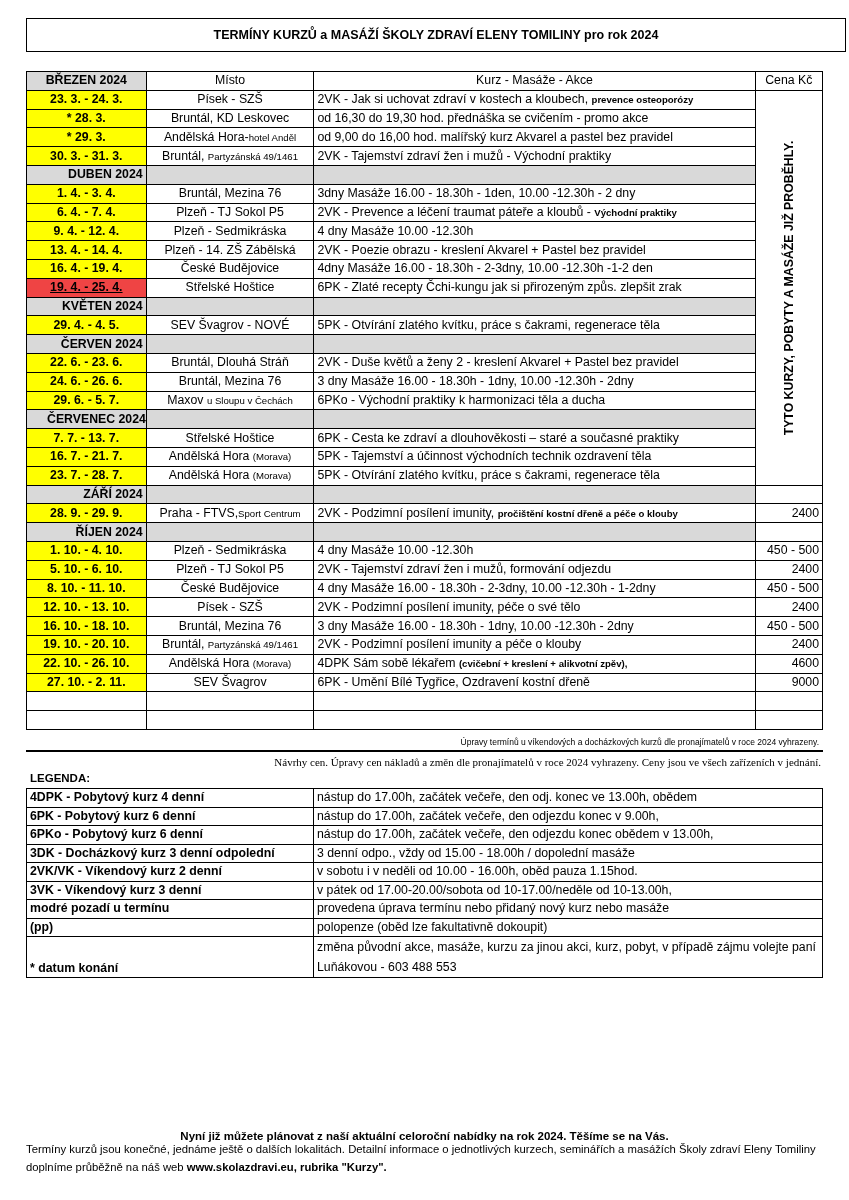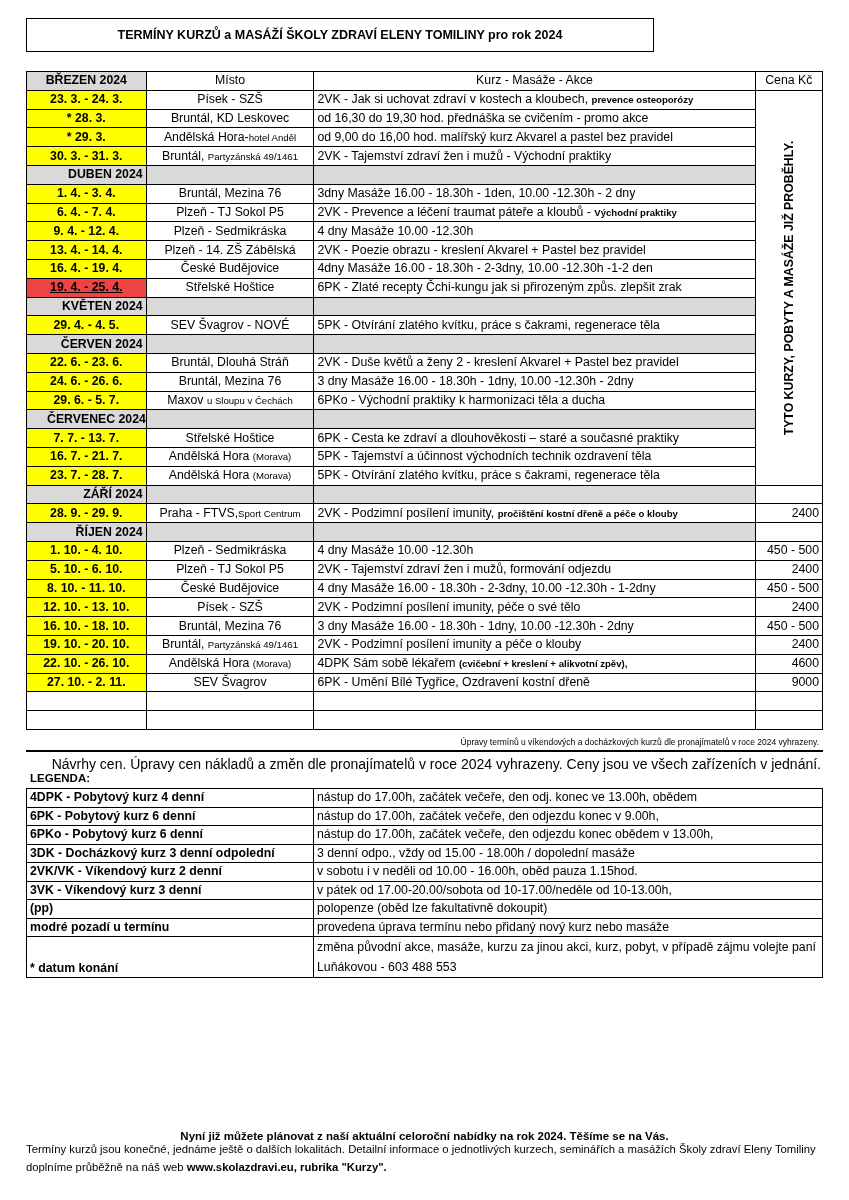--- a/index.html
+++ b/index.html
@@ -1,35 +1,35 @@
 <!DOCTYPE html>
 <html><head>
   <meta charset="utf-8">
   <style>
     html, body { margin:0; padding:0; background:#ffffff; }
     body { width:849px; height:1200px; position:relative; font-family:"Liberation Sans", sans-serif; color:#000; overflow:hidden; }
-    .title-box { position:absolute; left:26px; top:18px; width:628px; height:34px; border:1.5px solid #000; box-sizing:border-box; display:flex; align-items:center; justify-content:center; font-weight:bold; font-size:12.5px; }
+    .title-box { position:absolute; left:26px; top:18px; width:820px; height:34px; border:1.5px solid #000; box-sizing:border-box; display:flex; align-items:center; justify-content:center; font-weight:bold; font-size:12.5px; }
     table.sched { position:absolute; left:26px; top:71px; border-collapse:collapse; table-layout:fixed; width:797px; }
     table.sched td, table.sched th { border:1px solid #000; height:17.8px; padding:0 3px; font-size:12.3px; white-space:nowrap; overflow:hidden; line-height:17px; }
     table.sched th { font-weight:normal; text-align:center; background:#ffffff; }
     table.sched .c-date { width:112px; text-align:center; font-weight:bold;margin-top:9px; }
     table.sched .c-place { width:160px; text-align:center; }
     table.sched .c-course { width:432px; text-align:left; }
     table.sched .c-price { width:60px; text-align:right; }
     .yellow { background:#ffff00; }
     .blue { background:#ef4444;text-decoration:underline; }
     .month td.c-date, .month td.c-place, .month td.c-course { background:#d9d9d9; font-weight:bold; }
     .month td.c-date { text-align:right; padding-left:20px; }
     .small { font-size:9.6px; }
     .smallb { font-size:9.6px; font-weight:bold; }
     .vert-cell { position:relative; }
     .vert-text { position:absolute; left:50%; top:50%; transform:translate(-50%,-50%) rotate(-90deg); white-space:nowrap; font-weight:bold; font-size:12.3px; }
     .note1 { position:absolute; right:30px; top:737px; font-size:8.5px; }
     .hr { position:absolute; left:26px; width:797px; height:0; border-top:2px solid #000; top:750px; }
-    .note2 { position:absolute; right:28px; top:756px; font-size:14px; }
+    .note2 { position:absolute; right:28px; top:756px; font-size:11px;font-family:Liberation Serif, serif; }
     .leg-title { position:absolute; left:30px; top:772px; font-weight:bold; font-size:11.5px; }
     table.legend { position:absolute; left:26px; top:788px; border-collapse:collapse; table-layout:fixed; width:797px; border:1.5px solid #000; }
     table.legend td { border:1px solid #000; padding:0 3px; font-size:12.3px; height:17.5px; line-height:17px; white-space:nowrap; }
     table.legend td.k { width:280px; font-weight:bold; }
     table.legend td.k.last { vertical-align:bottom; }
     table.legend td.v.multi { white-space:normal; line-height:20px; }
     .footer1 { position:absolute; left:26px; width:797px; top:1140px; font-size:11.3px; line-height:18px; }
     .footer2 { position:absolute; left:26px; width:797px; top:1130px; text-align:center; font-size:11.5px; font-weight:bold; }
   </style>
 </head>
@@ -261,26 +261,26 @@
       </tr>
       <tr>
         <td class="k">2VK/VK  - Víkendový kurz 2 denní</td>
         <td class="v">v sobotu i v neděli od 10.00 - 16.00h, oběd pauza 1.15hod.</td>
       </tr>
       <tr>
         <td class="k">3VK - Víkendový kurz 3 denní</td>
         <td class="v">v pátek od 17.00-20.00/sobota od 10-17.00/neděle od 10-13.00h,</td>
       </tr>
       <tr>
+        <td class="k">modré pozadí u termínu</td>
+        <td class="v">provedena úprava termínu nebo přidaný nový kurz nebo masáže</td>
+      </tr>
+      <tr>
         <td class="k">(pp)</td>
         <td class="v">polopenze (oběd lze fakultativně dokoupit)</td>
-      </tr>
-      <tr>
-        <td class="k">modré pozadí u termínu</td>
-        <td class="v">provedena úprava termínu nebo přidaný nový kurz nebo masáže</td>
       </tr>
       <tr>
         <td class="k last">* datum konání</td>
         <td class="v multi">změna původní akce, masáže, kurzu za jinou akci, kurz, pobyt, v případě zájmu volejte paní Luňákovou - 603 488 553</td>
       </tr>
     </tbody>
 </table>
 
 <div class="footer1">
   <span>Termíny kurzů jsou konečné, jednáme ještě o dalších lokalitách.  Detailní informace o jednotlivých kurzech, seminářích a masážích Školy zdraví Eleny Tomiliny doplníme průběžně na náš web </span><b>www.skolazdravi.eu, rubrika "Kurzy".</b>

